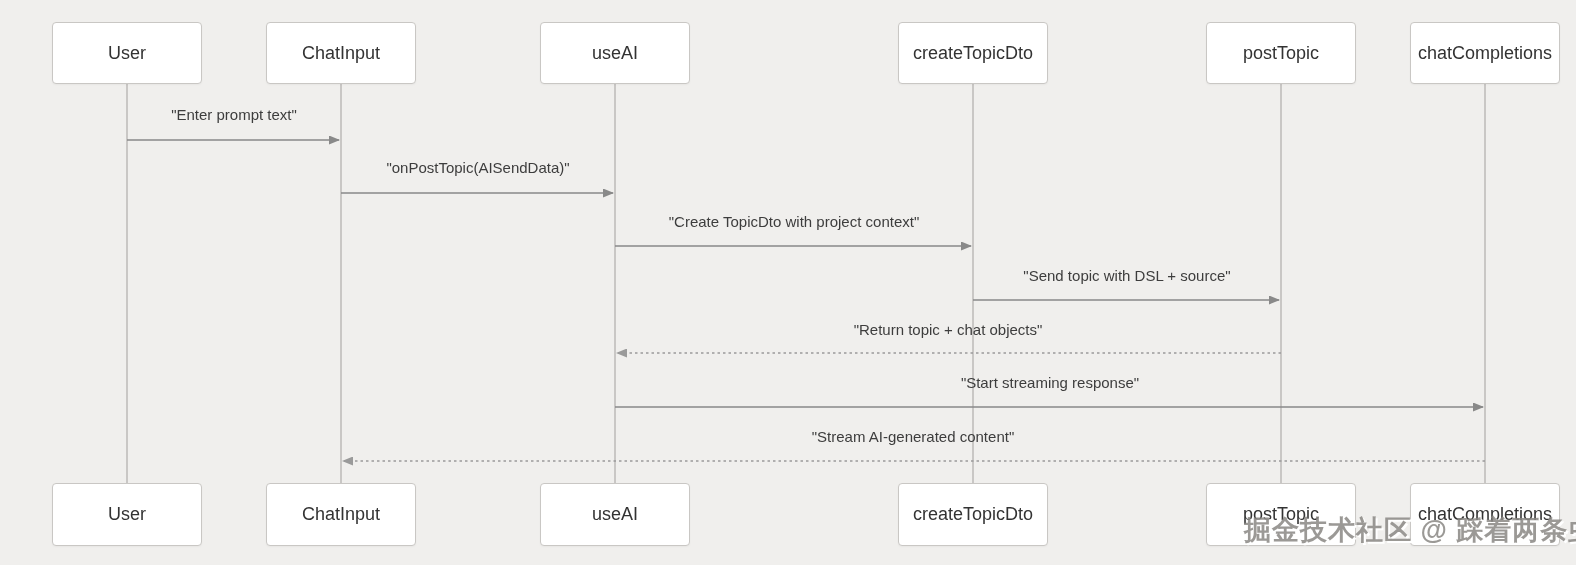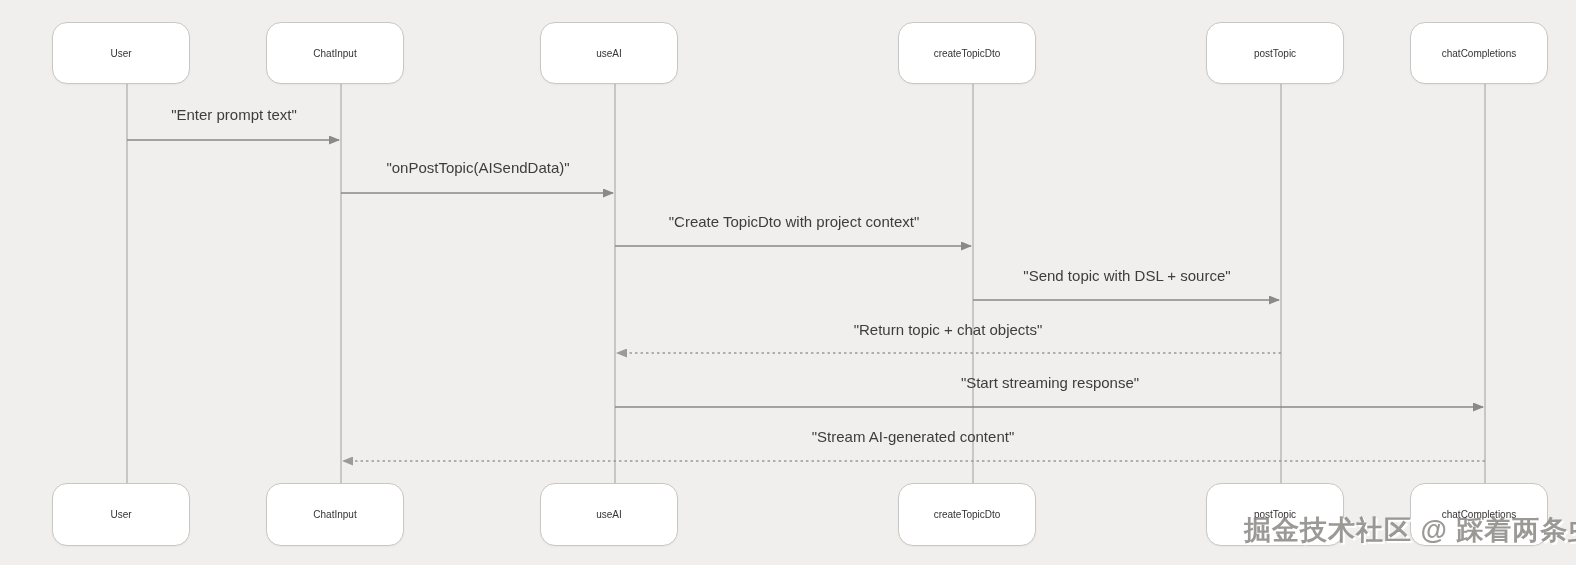--- a/index.html
+++ b/index.html
@@ -16,30 +16,30 @@
     overflow: hidden;
   }
   svg.layer {
     position: absolute;
     left: 0; top: 0;
     width: 1576px;
     height: 565px;
   }
   .participant-box {
     position: absolute;
-    width: 138px;
+    width: 150px;
     height: 62px;
     background: #ffffff;
     border: 1px solid #c9c7c4;
-    border-radius: 15px;
+    border-radius: 4px;
     box-sizing: border-box;
     display: flex;
     align-items: center;
     justify-content: center;
-    font-size: 10px;
+    font-size: 18px;
     color: #333333;
     z-index: 2;
     box-shadow: 0 1px 2px rgba(0,0,0,0.04);
   }
   .participant-box.bottom { height: 63px; }
   .msg-label {
     position: absolute;
     width: 500px;
     height: 20px;
     line-height: 20px;

